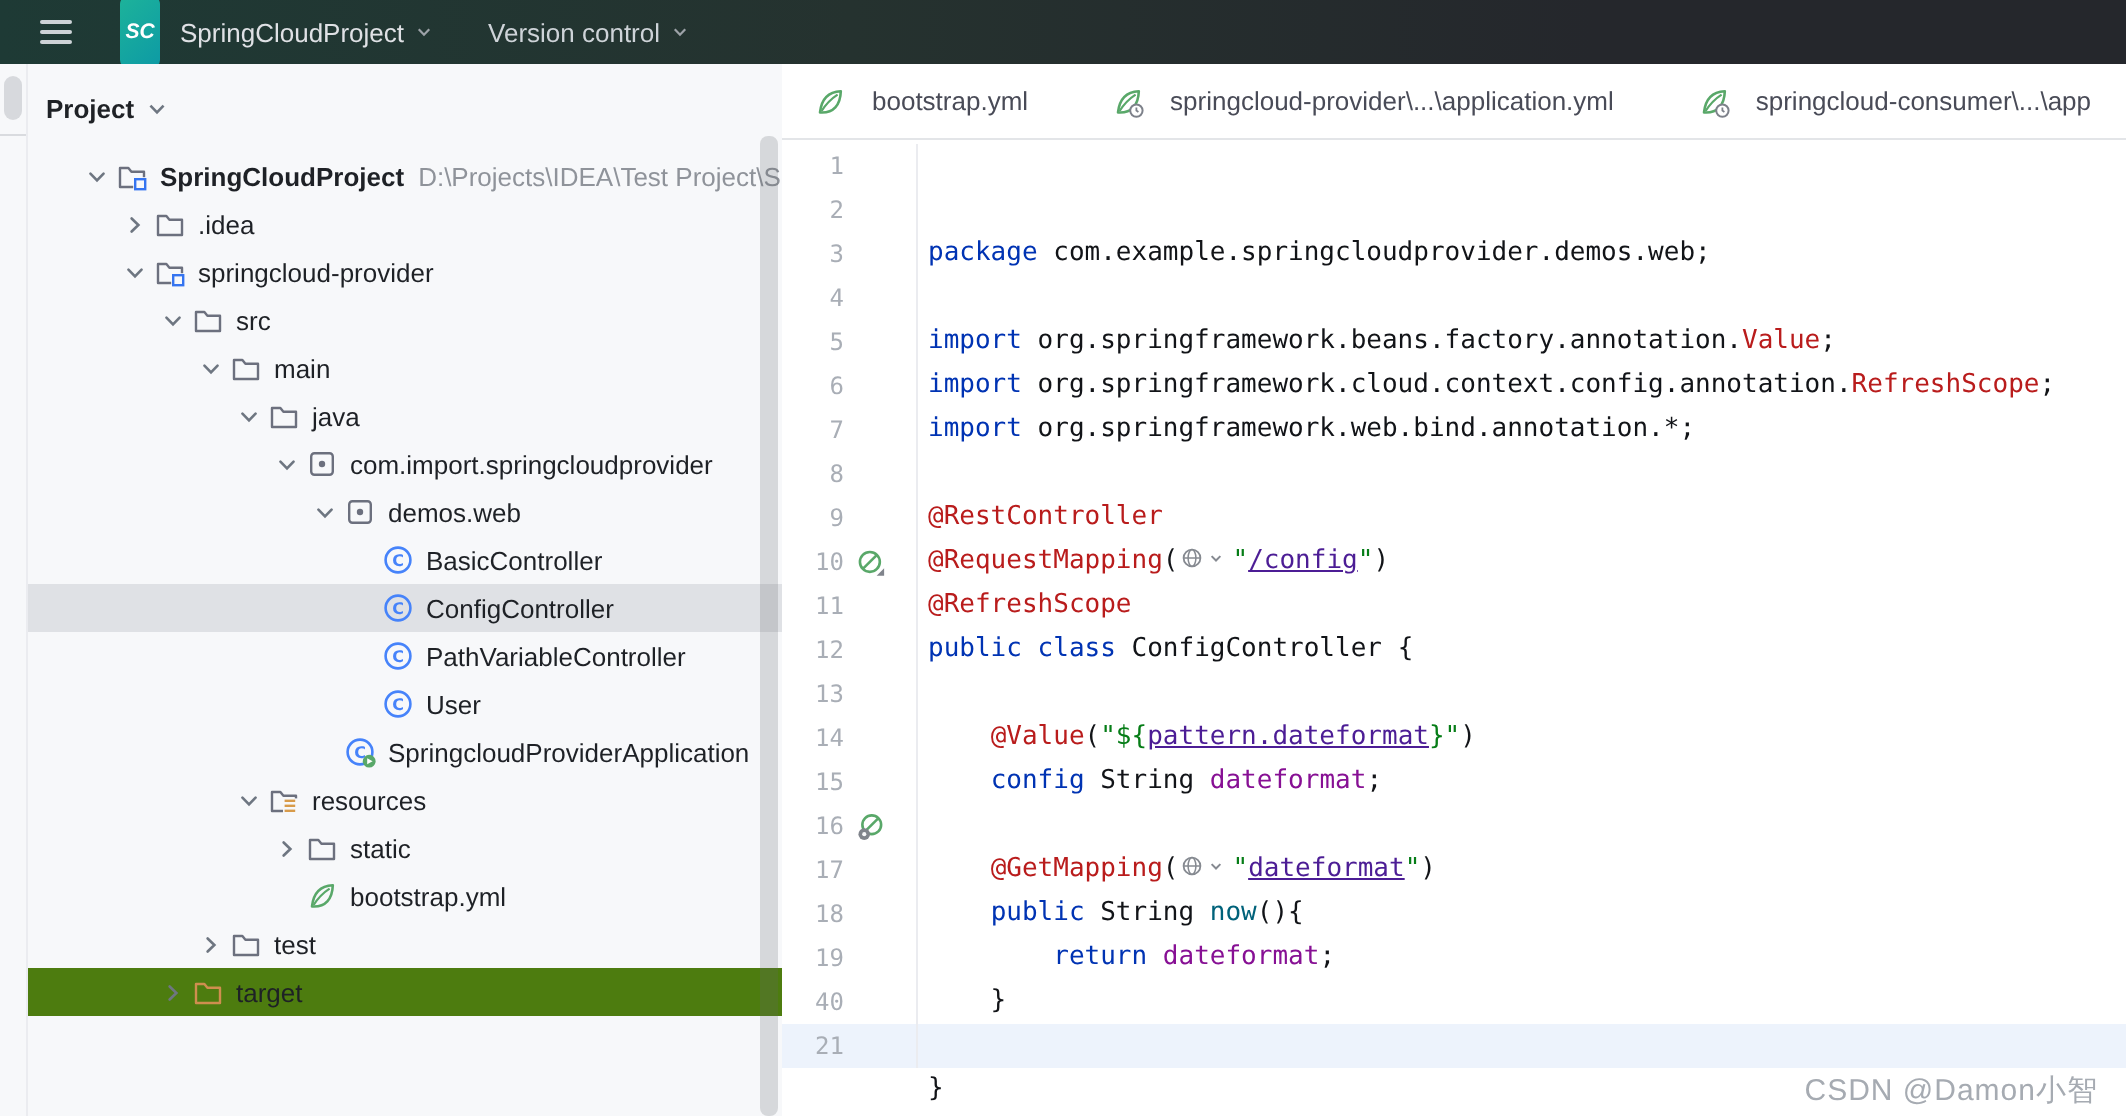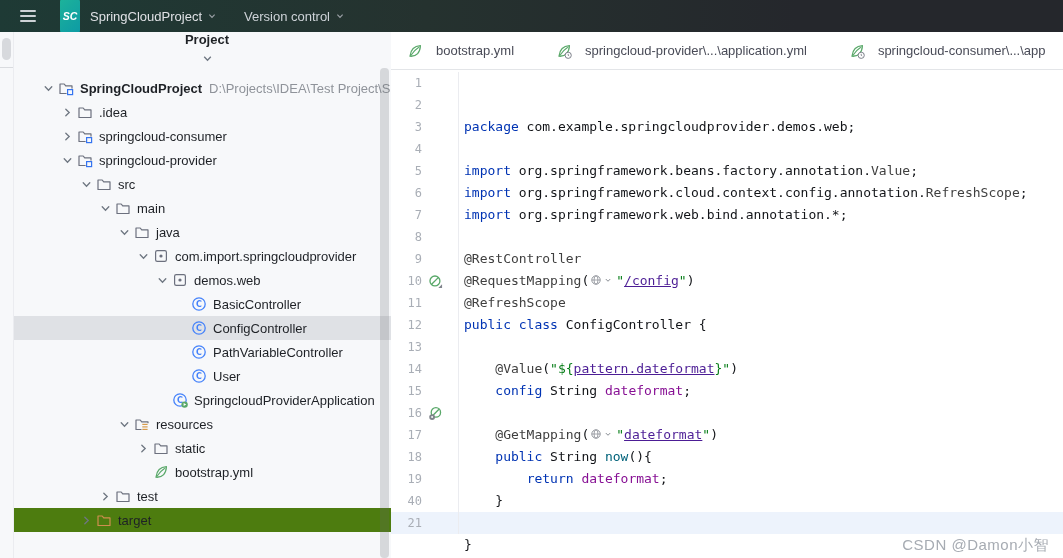--- a/index.html
+++ b/index.html
@@ -20,21 +20,21 @@
   .tb-chev { width:12px; height:12px; }
 
   
   #stripe { position:absolute; top:32px; left:0; width:14px; bottom:0; background:#f7f8fa; border-right:1px solid #ebecf0; }
   .stripe-btn { margin:6px 2px 0 2px; height:22px; border-radius:5px; background:#d7d9dd; }
   .stripe-div { margin-top:7px; border-top:1px solid #d9dbdf; }
 
   
   #panel { position:absolute; top:32px; left:14px; width:377px; bottom:0; background:#f7f8fa; overflow:hidden; }
   #panel-header { height:44px; display:flex; align-items:center; padding-left:9px; gap:4px;
-    font-weight:700; font-size:13px; color:#1f2226;flex-direction:column; }
+    font-weight:700; font-size:13px; color:#1f2226; }
   #tree { position:relative; }
   .trow { height:24px; display:flex; align-items:center; font-size:13px; color:#1e2126;
     white-space:nowrap; overflow:hidden; cursor:pointer; }
   .trow.selected { background:#dfe1e5; }
   .trow.vcs-yellow { background:#4d7c0f; }
   .trow.bold .tlabel { font-weight:700; }
   .chev, .chev-spacer { width:17px; flex:0 0 17px; display:inline-flex; align-items:center; }
   .chev svg { width:15px; height:15px; }
   .ticon { width:16px; height:16px; flex:0 0 16px; margin-right:6px; }
   .tpath { color:#8f939a; margin-left:7px; }
@@ -48,21 +48,21 @@
     margin-right:22px; white-space:nowrap; cursor:pointer; }
   .tab svg { width:16px; height:16px; flex:0 0 16px; }
 
   #code { position:relative; padding-top:2px; font-family:"DejaVu Sans Mono",monospace; font-size:13px; }
   .cl { display:flex; height:22px; line-height:22px; white-space:pre; }
   .cl.caret { background:#edf3fc; }
   .ln { width:31px; flex:0 0 31px; text-align:right; color:#a9aeb6; font-size:12px; }
   .gi { width:37px; flex:0 0 37px; border-right:1px solid #ebecf0; display:flex; align-items:center; }
   .gi svg { width:15px; height:15px; margin-left:6px; cursor:pointer; }
   .codeline { padding-left:5px;margin-top:44px; }
-  .kw{color:#0033b3} .pl{color:#121418} .ann{color:#404040} .str{color:#067d17}
+  .kw{color:#0033b3} .pl{color:#121418} .ann{color:#b91c1c} .str{color:#067d17}
   .lnk{color:#4c1d95;text-decoration:underline} .fld{color:#871094} .mth{color:#00627a}
   .hint { display:inline-flex; align-items:center; vertical-align:-1px; margin:0 3px 0 1px; gap:1px; cursor:pointer; }
 
   #watermark { position:absolute; right:14px; bottom:3px; color:#a6abb2; font-size:15px; letter-spacing:.5px; }
 </style>
 </head>
 <body>
 
 <div id="titlebar">
   <div class="burger">
@@ -115,33 +115,20 @@
       <div class="trow   " style="padding-left:46px">
         <span class="chev">
           <svg viewBox="0 0 16 16">
             <polyline points="6.2,4.5 9.8,8 6.2,11.5" fill="none" stroke="#6e7681" stroke-width="1.4" stroke-linecap="round"></polyline>
           </svg>
         </span>
         <svg class="ticon" viewBox="0 0 16 16">
           <path d="M2 4 h4.2 l1.5 1.9 H14 v7.6 H2 Z" fill="none" stroke="#6C707E" stroke-width="1.2" stroke-linejoin="round"></path>
         </svg>
         <span class="tlabel">.idea</span>
-      </div>
-      <div class="trow   " style="padding-left:46px">
-        <span class="chev">
-          <svg viewBox="0 0 16 16">
-            <polyline points="6.2,4.5 9.8,8 6.2,11.5" fill="none" stroke="#6e7681" stroke-width="1.4" stroke-linecap="round"></polyline>
-          </svg>
-        </span>
-        <svg class="ticon" viewBox="0 0 16 16">
-          <path d="M2 4 h4.2 l1.5 1.9 H14 v7.6 H2 Z" fill="none" stroke="#6C707E" stroke-width="1.2" stroke-linejoin="round"></path>
-          <rect x="8.6" y="8.6" width="7" height="7" fill="#f7f8fa"></rect>
-          <rect x="9.6" y="9.6" width="5" height="5" fill="none" stroke="#3574f0" stroke-width="1.2"></rect>
-        </svg>
-        <span class="tlabel">springcloud-consumer</span>
       </div>
       <div class="trow   " style="padding-left:46px">
         <span class="chev">
           <svg viewBox="0 0 16 16">
             <polyline points="4.5,6.2 8,9.8 11.5,6.2" fill="none" stroke="#6e7681" stroke-width="1.4" stroke-linecap="round"></polyline>
           </svg>
         </span>
         <svg class="ticon" viewBox="0 0 16 16">
           <path d="M2 4 h4.2 l1.5 1.9 H14 v7.6 H2 Z" fill="none" stroke="#6C707E" stroke-width="1.2" stroke-linejoin="round"></path>
           <rect x="8.6" y="8.6" width="7" height="7" fill="#f7f8fa"></rect>

